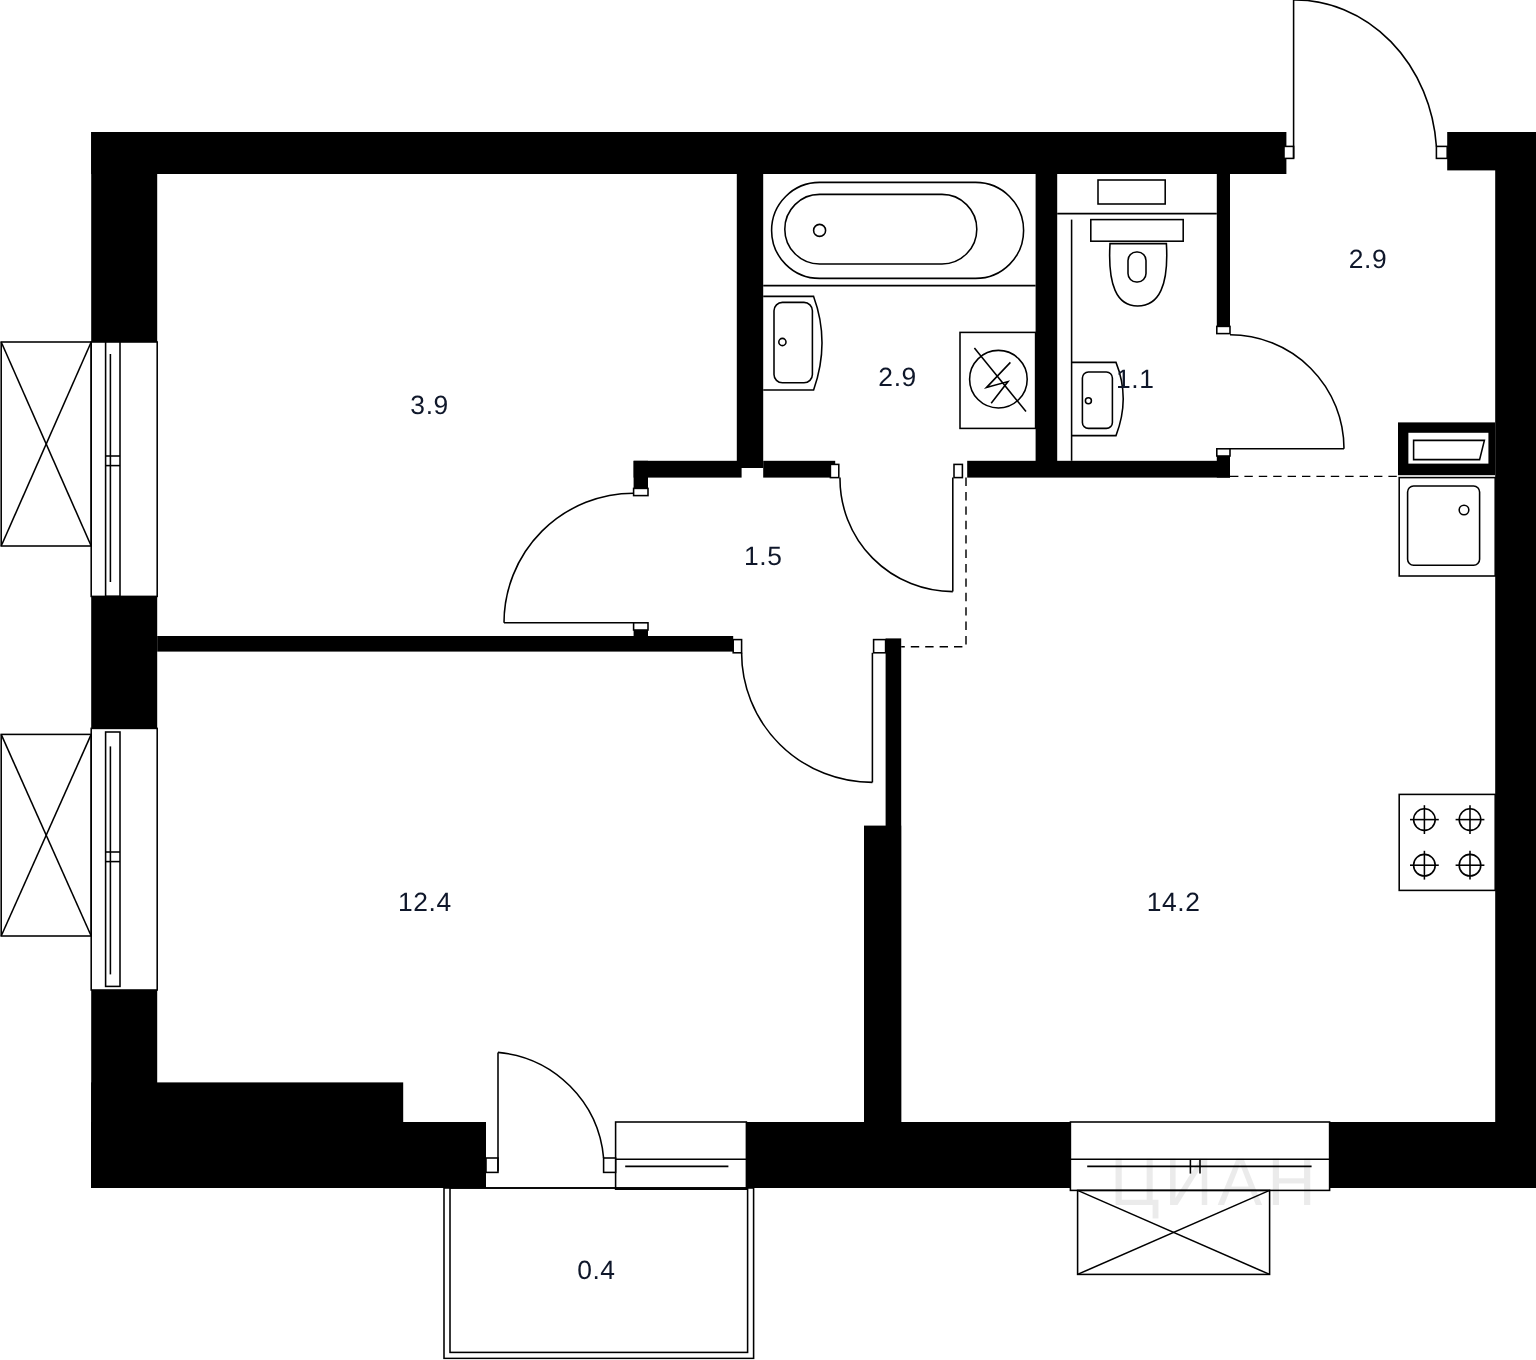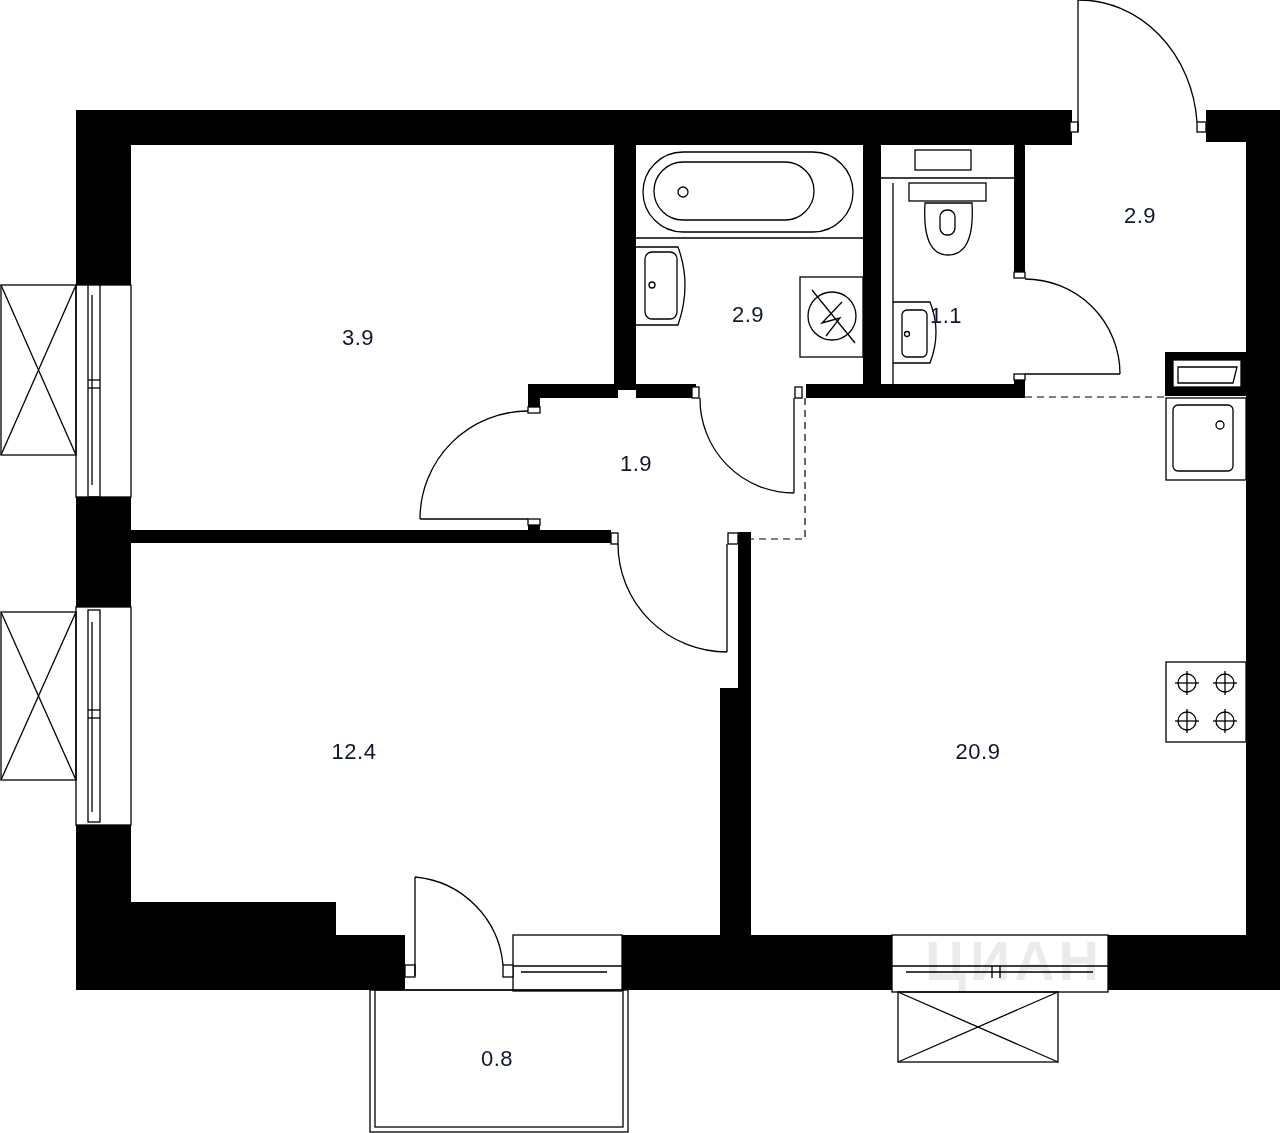--- a/index.html
+++ b/index.html
@@ -3,21 +3,21 @@
 <meta charset="utf-8">
 <style>
   html, body { margin: 0; padding: 0; background: #ffffff; }
   body { width: 1280px; height: 1133px; position: relative; overflow: hidden; font-family: "Liberation Sans", sans-serif; }
   svg { position: absolute; left: 0; top: 0; }
   .wall { fill: #000000; }
   .ln { fill: none; stroke: #000; stroke-width: 1.3; }
   .lnw { fill: #fff; stroke: #000; stroke-width: 1.3; }
   .dash { fill: none; stroke: #000; stroke-width: 1.2; stroke-dasharray: 7 5; }
   .label { position: absolute; font-size: 22px; color: #0f172a; transform: translate(-50%, -50%); white-space: nowrap; letter-spacing: 0.5px; }
-  .wm { position: absolute; left: 925px; top: 928px; font-size: 56px; font-weight: bold; color: rgba(0,0,0,0.08); letter-spacing: 4px; }
+  .wm { position: absolute; left: 925px; top: 952px; font-size: 56px; font-weight: normal; color: rgba(0,0,0,0.08); letter-spacing: 4px; }
 </style>
 </head>
 <body>
 
 <svg width="1280" height="1133" viewBox="0 0 1280 1133">
 
   <g>
 
     <rect class="wall" x="76" y="110" width="996" height="35"></rect>
 
@@ -195,16 +195,16 @@
     <path class="ln" d="M618 544 A109 108 0 0 0 727 652"></path>
   </g>
 </svg>
 
 <div class="wm">ЦИАН</div>
 
 <div class="label" style="left:358px;top:338px">3.9</div>
 <div class="label" style="left:748px;top:315px">2.9</div>
 <div class="label" style="left:946px;top:316px">1.1</div>
 <div class="label" style="left:1140px;top:216px">2.9</div>
-<div class="label" style="left:636px;top:464px">1.9</div>
+<div class="label" style="left:636px;top:464px">1.5</div>
 <div class="label" style="left:354px;top:752px">12.4</div>
-<div class="label" style="left:978px;top:752px">20.9</div>
-<div class="label" style="left:497px;top:1059px">0.8</div>
+<div class="label" style="left:978px;top:752px">14.2</div>
+<div class="label" style="left:497px;top:1059px">0.4</div>
 
 </body></html>

